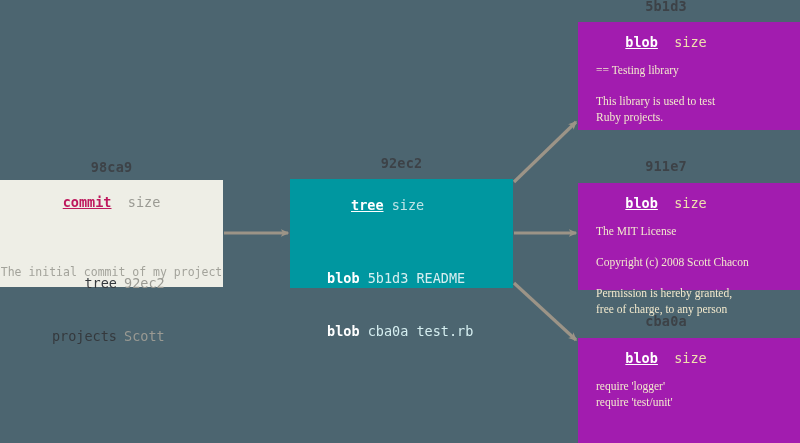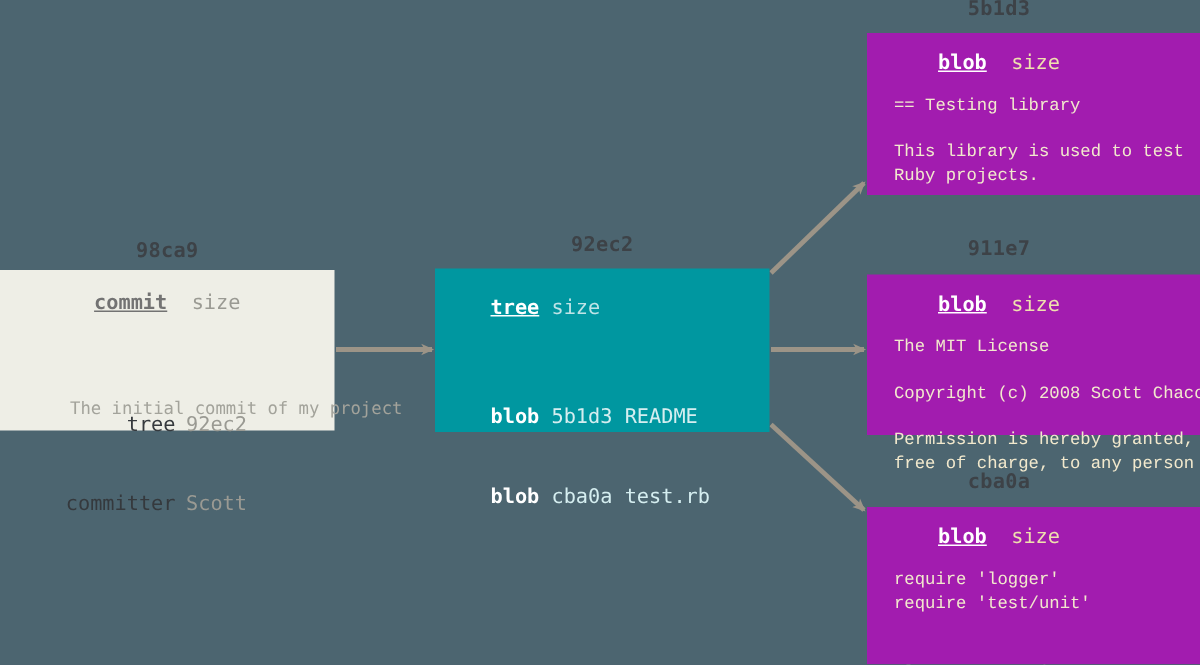--- a/index.html
+++ b/index.html
@@ -48,21 +48,21 @@
     text-align: center;
     font-size: 13.5px;
     line-height: 17px;
     font-family: "DejaVu Sans Mono", "Liberation Mono", monospace;
     white-space: pre;
   }
   .hdr .kw {
     font-weight: bold;
     text-decoration: underline;
   }
-  .box.commit .hdr .kw { color: #737373; }
+  .box.commit .hdr .kw { color: #be185d; }
   .box.commit .hdr .sz { color: #9a9a93; }
   .box.tree .hdr .kw   { color: #ffffff; }
   .box.tree .hdr .sz   { color: #bfe4e7; }
   .box.blob .hdr .kw   { color: #ffffff; }
   .box.blob .hdr .sz   { color: #efe0ae; }
 
   
   .kvtable {
     position: absolute;
     left: 0;
@@ -88,21 +88,20 @@
   }
   .commit-msg {
     position: absolute;
     width: 100%;
     text-align: center;
     color: #a3a39b;
     font-size: 11.5px;
     line-height: 15px;
     white-space: pre;
     font-family: "DejaVu Sans Mono", "Liberation Mono", monospace;
-    padding-left: 46px;
   }
 
   
   .entries {
     position: absolute;
     font-size: 13.5px;
     line-height: 17.5px;
     white-space: pre;
     font-family: "DejaVu Sans Mono", "Liberation Mono", monospace;
   }
@@ -114,21 +113,21 @@
     color: #d5eef0;
   }
 
   
   .blob-body {
     position: absolute;
     font-size: 11.5px;
     line-height: 15.5px;
     white-space: pre;
     color: #f2e9cd;
-    font-family: Liberation Mono, monospace;
+    font-family: Liberation Serif, serif;
   }
 </style>
 </head>
 <body>
 
 <div id="canvas">
 
   <svg class="arrows" viewBox="0 0 800 443">
     <defs>
       <marker id="ah" markerWidth="9" markerHeight="9" refX="7.2" refY="4.5" orient="auto" markerUnits="userSpaceOnUse">
@@ -144,30 +143,30 @@
 
     <line x1="514" y1="283" x2="576" y2="340" stroke="#9c9487" stroke-width="3.2" marker-end="url(#ah)"></line>
   </svg>
 
   <div class="node" style="left:0px; top:155px; width:223px; height:132px;">
     <div class="node-hash" style="top:4px;">98ca9</div>
     <div class="box commit" style="left:0px; top:25px; width:223px; height:107px;">
       <div class="hdr" style="margin-top:14px;"><span class="kw">commit</span><span class="sz">  </span><span class="sz">size</span></div>
       <div class="kvtable" style="top:60px;">
         <span class="kvrow"><span class="k">tree</span><span class="v">92ec2</span></span>
-        <span class="kvrow"><span class="k">committer</span><span class="v">Scott</span></span>
+        <span class="kvrow"><span class="k">projects</span><span class="v">Scott</span></span>
       </div>
       <div class="commit-msg" style="top:85px;">The initial commit of my project</div>
     </div>
   </div>
 
   <div class="node" style="left:290px; top:155px; width:223px; height:133px;">
     <div class="node-hash" style="top:0px;">92ec2</div>
     <div class="box tree" style="left:0px; top:24px; width:223px; height:109px;">
-      <div class="hdr" style="margin-top:18px; text-align:left; padding-left:37px;"><span class="kw">tree</span><span class="sz"> </span><span class="sz">size</span></div>
+      <div class="hdr" style="margin-top:18px; text-align:left; padding-left:37px;margin-left:24px;"><span class="kw">tree</span><span class="sz"> </span><span class="sz">size</span></div>
       <div class="entries" style="left:37px; top:56px;">
         <div class="entry"><span class="type">blob</span><span class="rest"> </span><span class="rest">5b1d3</span><span class="rest"> </span><span class="rest">README</span></div>
         <div class="entry"><span class="type">blob</span><span class="rest"> </span><span class="rest">cba0a</span><span class="rest"> </span><span class="rest">test.rb</span></div>
       </div>
     </div>
   </div>
 
   <div class="node" style="left:578px; top:-2px; width:222px; height:132px;">
     <div class="node-hash" style="top:0px; width:176px;">5b1d3</div>
     <div class="box blob" style="left:0px; top:24px; width:222px; height:108px;">

